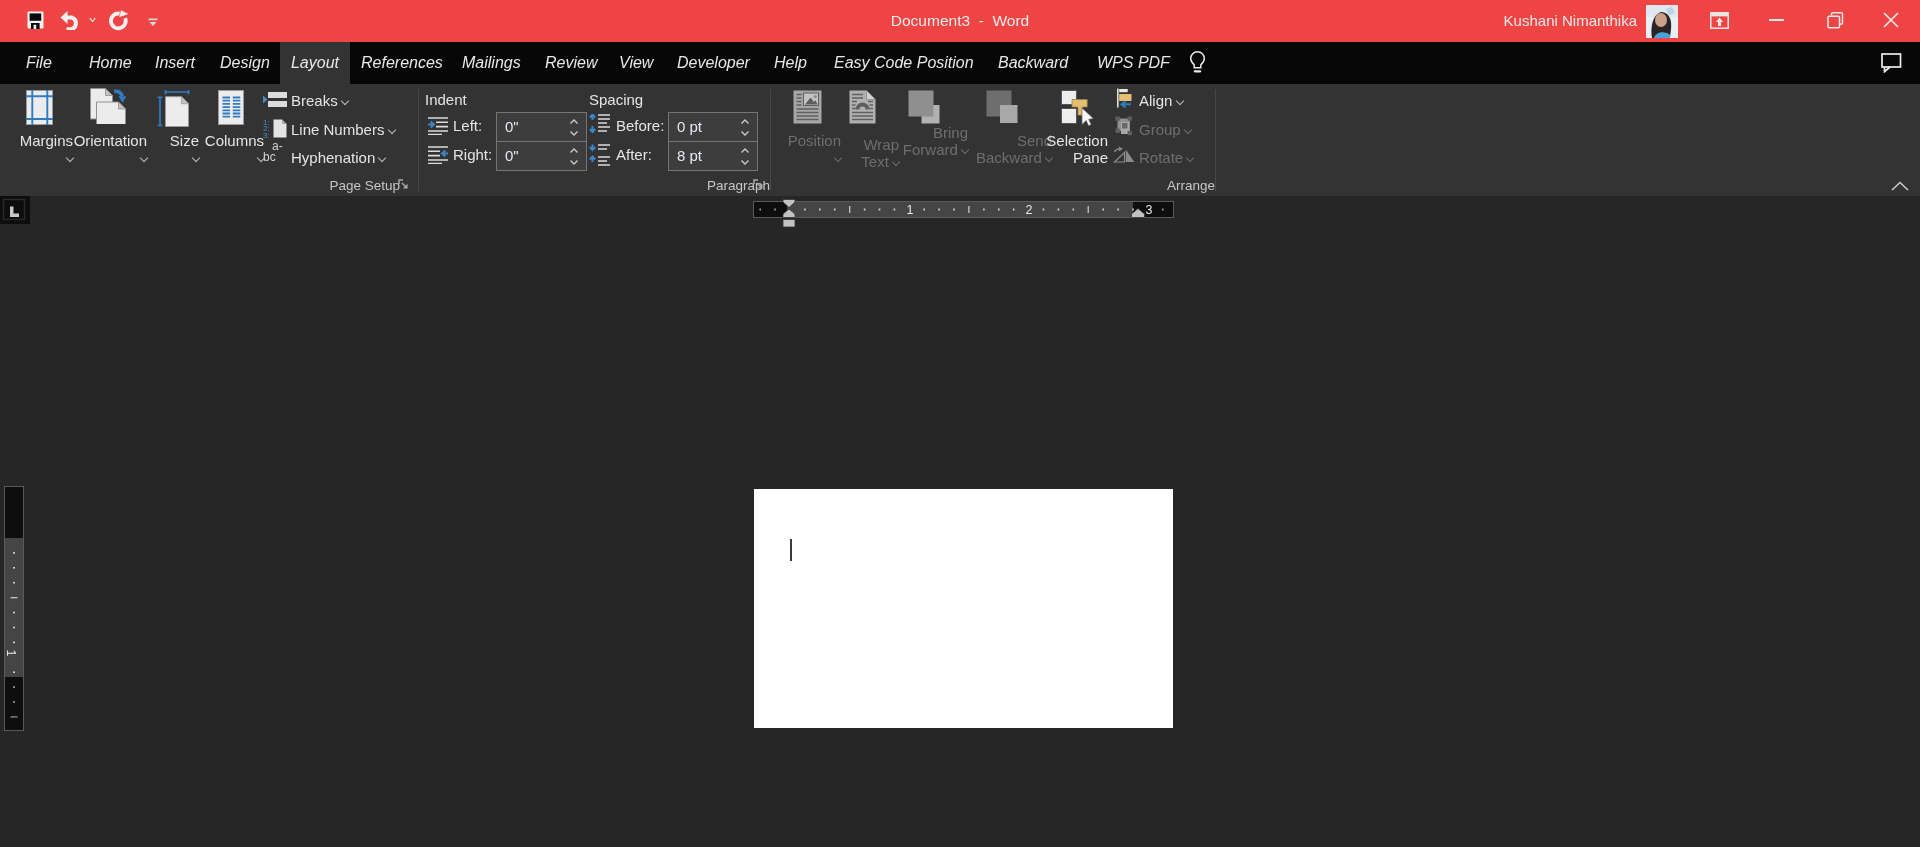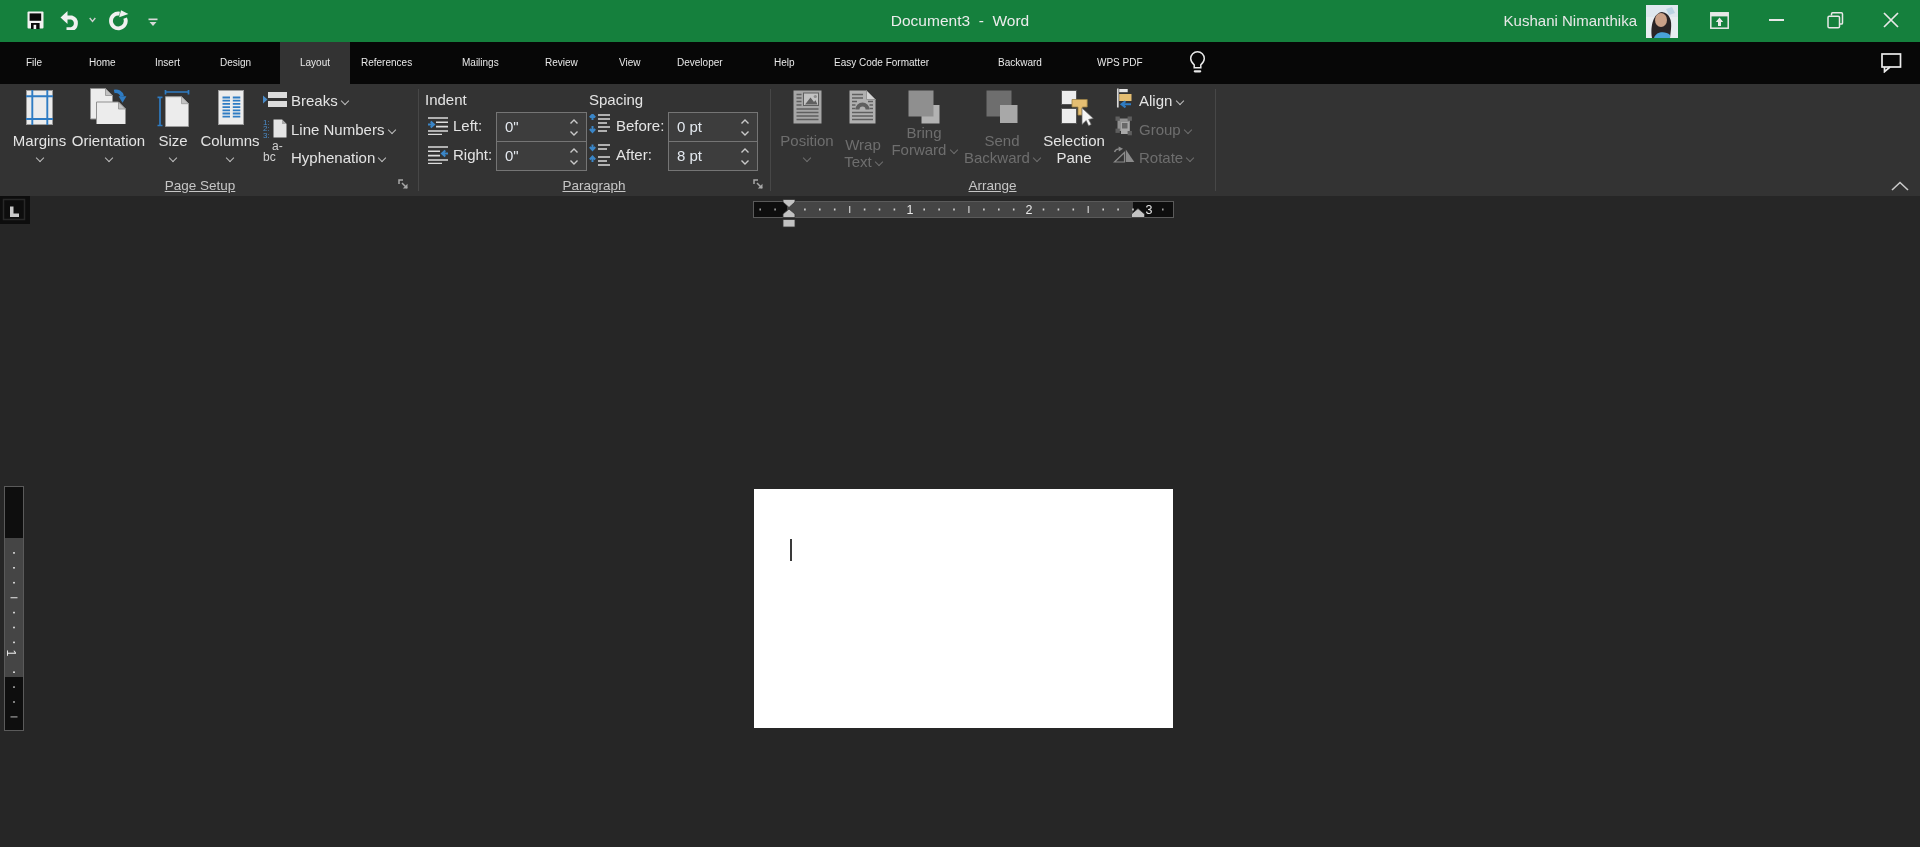--- a/index.html
+++ b/index.html
@@ -1,27 +1,27 @@
 <!DOCTYPE html>
 <html><head>
 <meta charset="utf-8">
 <style>
   * { margin:0; padding:0; box-sizing:border-box; }
   html,body { width:1920px; height:847px; background:#262626; overflow:hidden;
     font-family:"Liberation Sans", sans-serif; }
   .abs { position:absolute; }
-  #titlebar { position:absolute; left:0; top:0; width:1920px; height:42px; background:#15803d; }
+  #titlebar { position:absolute; left:0; top:0; width:1920px; height:42px; background:#ef4444; }
   #tabrow  { position:absolute; left:0; top:42px; width:1920px; height:42px; background:#070707; }
   #ribbon  { position:absolute; left:0; top:84px; width:1920px; height:112px; background:#333333; }
   #canvas  { position:absolute; left:0; top:196px; width:1920px; height:651px; background:#262626; }
-  .tab { position:absolute; top:0; height:42px; line-height:42px; color:#e8e8e8; font-size:10px; }
+  .tab { position:absolute; top:0; height:42px; line-height:42px; color:#e8e8e8; font-size:16px;font-style:italic; }
   .tab.active { background:#333333; text-align:center; }
-  .grplabel { position:absolute; bottom:3px; width:100%; text-align:center; color:#c6c6c6; font-size:13.5px;text-decoration:underline; }
+  .grplabel { position:absolute; bottom:3px; width:100%; text-align:right; color:#c6c6c6; font-size:13.5px; }
   .sep { position:absolute; top:5px; bottom:5px; width:1px; background:#474747; }
-  .bigbtn { position:absolute; top:0; text-align:center; color:#e4e4e4; font-size:15px; }
+  .bigbtn { position:absolute; top:0; text-align:right; color:#e4e4e4; font-size:15px; }
   .dim { color:#6e6e6e !important; }
   .cv { display:inline-block; width:6px; height:6px; border-right:1.5px solid #bdbdbd; border-bottom:1.5px solid #bdbdbd; transform:rotate(45deg); vertical-align:2px; }
   .cv.dimc { border-color:#6e6e6e; }
   .smalltxt { color:#e4e4e4; font-size:15px; white-space:nowrap; }
   .spinbox { position:absolute; width:91px; height:30px; background:#3d3d3d; border:1px solid #757575; color:#e4e9ef; font-size:15px; line-height:28px; padding-left:8px; }
 </style>
 </head>
 <body>
 <div id="titlebar">
 
@@ -83,21 +83,21 @@
   <div class="tab" style="left:89px">Home</div>
   <div class="tab" style="left:155px">Insert</div>
   <div class="tab" style="left:220px">Design</div>
   <div class="tab active" style="left:280px;width:70px;height:43px">Layout</div>
   <div class="tab" style="left:361px">References</div>
   <div class="tab" style="left:462px">Mailings</div>
   <div class="tab" style="left:545px">Review</div>
   <div class="tab" style="left:619px">View</div>
   <div class="tab" style="left:677px">Developer</div>
   <div class="tab" style="left:774px">Help</div>
-  <div class="tab" style="left:834px">Easy Code Formatter</div>
+  <div class="tab" style="left:834px">Easy Code Position</div>
   <div class="tab" style="left:998px">Backward</div>
   <div class="tab" style="left:1097px">WPS PDF</div>
 
   <svg class="abs" style="left:1189px;top:9px" width="17" height="23" viewBox="0 0 17 23">
     <path d="M 5.2 13.8 C 3 12 1.7 10 1.7 7.6 A 6.8 6.8 0 0 1 15.3 7.6 C 15.3 10 14 12 11.8 13.8 L 11.8 16.8 L 5.2 16.8 Z" fill="none" stroke="#e8e8e8" stroke-width="1.5"></path>
     <path d="M6 14.8 L11 14.8" stroke="#0a0a0a" stroke-width="1.2"></path>
     <path d="M5.8 20.3 L11.2 20.3" stroke="#e8e8e8" stroke-width="2.2" stroke-linecap="round"></path>
   </svg>
 
   <svg class="abs" style="left:1881px;top:11px" width="21" height="20" viewBox="0 0 21 20">

